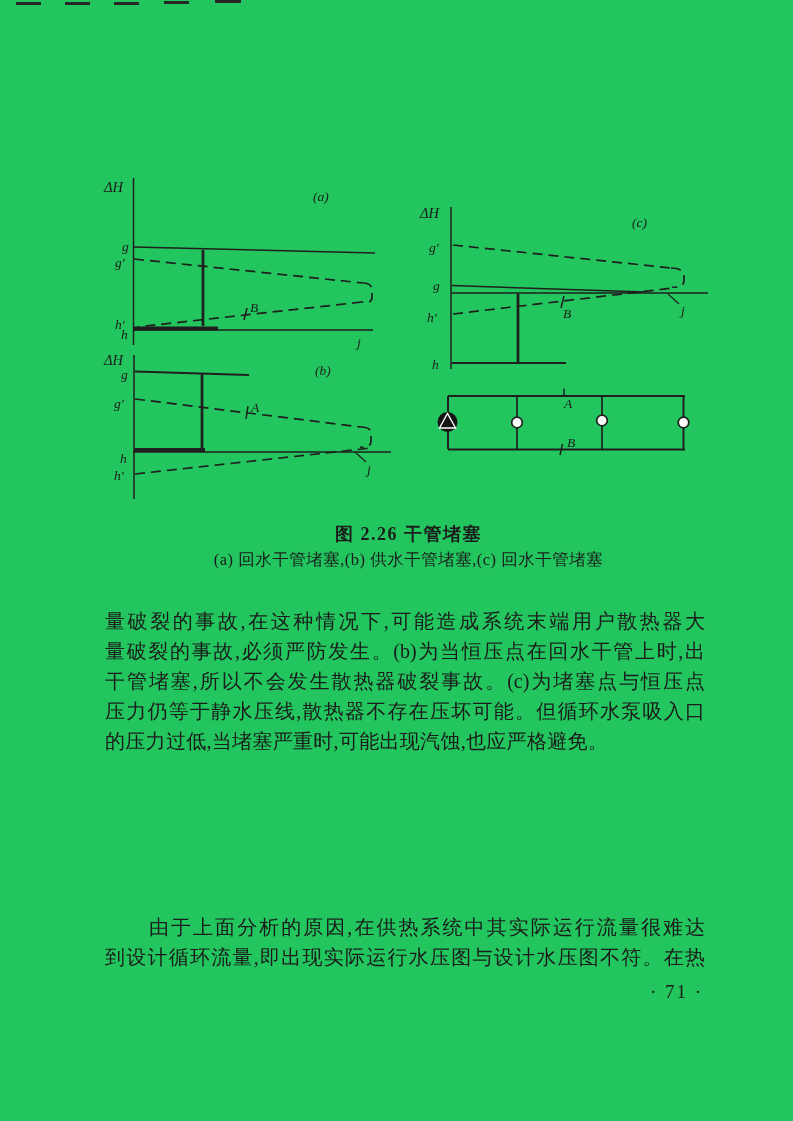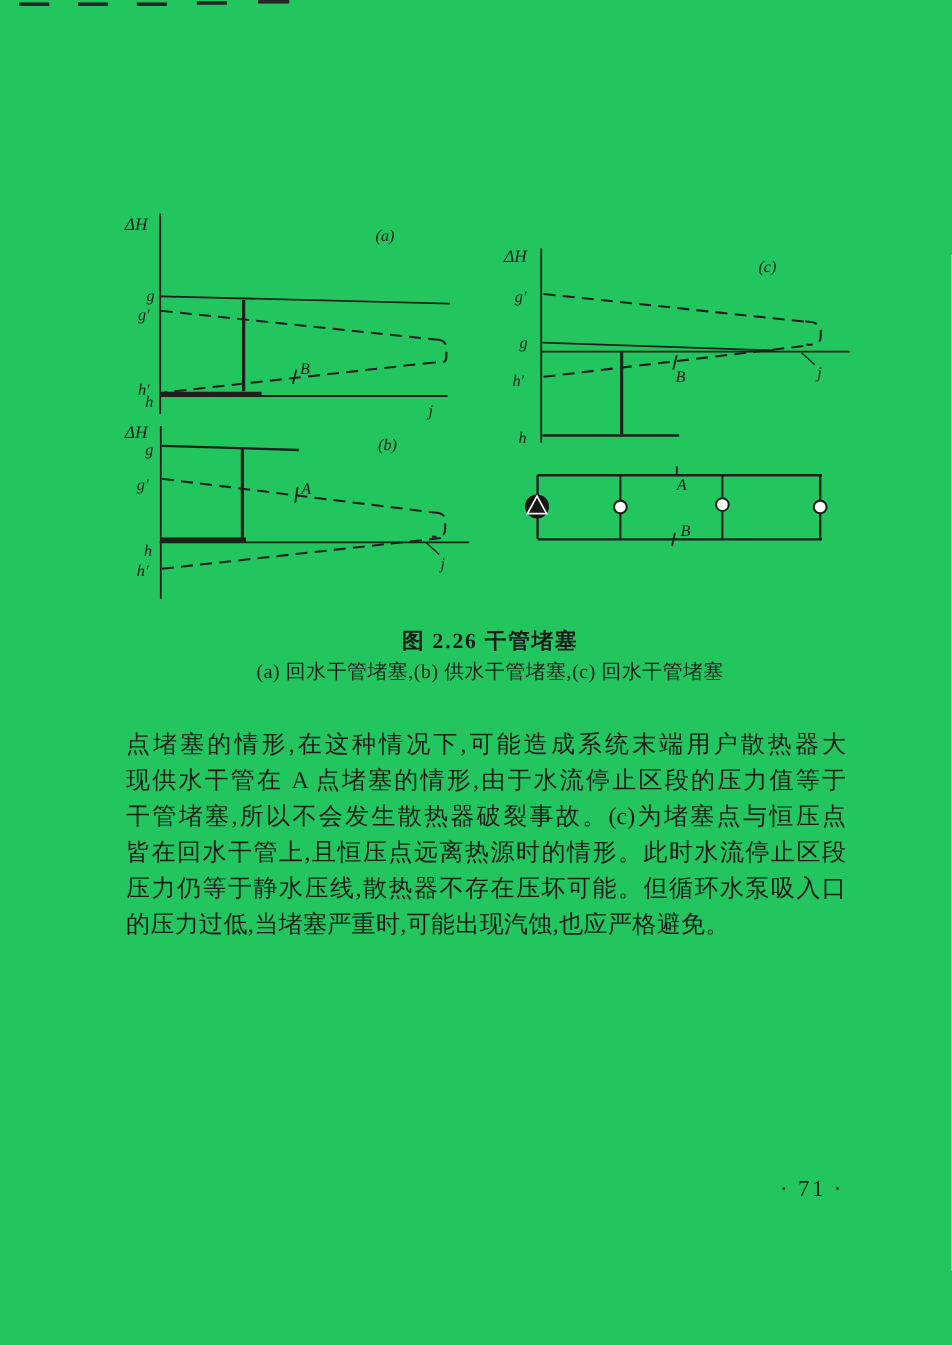--- a/index.html
+++ b/index.html
@@ -125,28 +125,29 @@
       <text x="567" y="447">B</text>
     </g>
   </svg>
 
   <div class="caption">
     <div class="caption-title">图 2.26  干管堵塞</div>
     <div class="caption-sub">(a) 回水干管堵塞,(b) 供水干管堵塞,(c) 回水干管堵塞</div>
   </div>
 
   <div class="textblock" style="top:606px;">
-    <div class="bodyline">点堵塞的情形,在这种情况下,可能造成系统末端用户散热器大</div>
-    <div class="bodyline">现供水干管在 A 点堵塞的情形,由于水流停止区段的压力值等于</div>
+    <div class="bodyline">量破裂的事故,在这种情况下,可能造成系统末端用户散热器大</div>
+    <div class="bodyline">量破裂的事故,必须严防发生。(b)为当恒压点在回水干管上时,出</div>
     <div class="bodyline">干管堵塞,所以不会发生散热器破裂事故。(c)为堵塞点与恒压点</div>
-    <div class="bodyline">皆在回水干管上,且恒压点远离热源时的情形。此时水流停止区段</div>
     <div class="bodyline">压力仍等于静水压线,散热器不存在压坏可能。但循环水泵吸入口</div>
     <div class="bodyline plain">的压力过低,当堵塞严重时,可能出现汽蚀,也应严格避免。</div>
   </div>
 
 
 
   <div class="textblock" style="top:912px;">
+    <div class="bodyline indent">由于上面分析的原因,在供热系统中其实际运行流量很难达</div>
+    <div class="bodyline">到设计循环流量,即出现实际运行水压图与设计水压图不符。在热</div>
   </div>
 
   <div class="pagenum">· 71 ·</div>
 
 </div>
 
 </body></html>

